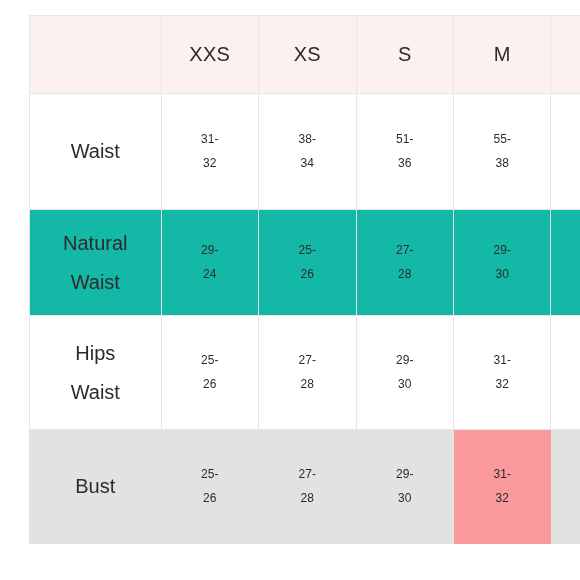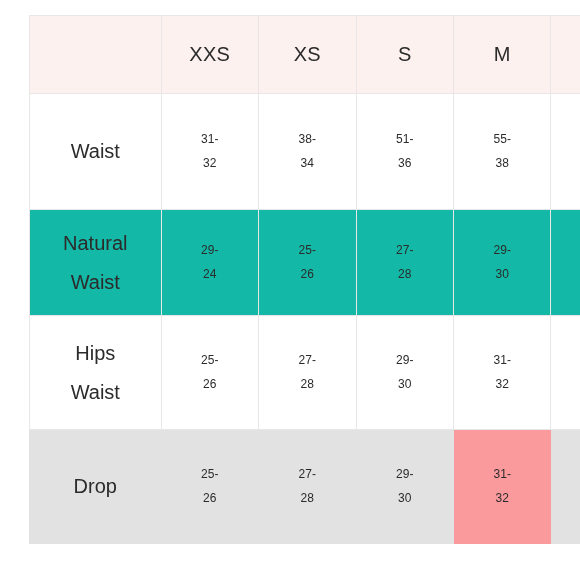--- a/index.html
+++ b/index.html
@@ -185,21 +185,21 @@
           <span class="val-line">32</span>
         </td>
         <td class="value-cell">
           <span class="val-line">33-</span>
           <span class="val-line">35</span>
         </td>
       </tr>
 
       <tr class="row-gray r-hips">
         <td class="row-label">
-          <span class="lbl-line">Drop</span>
+          <span class="lbl-line">Bust</span>
         </td>
         <td class="value-cell">
           <span class="val-line">25-</span>
           <span class="val-line">26</span>
         </td>
         <td class="value-cell">
           <span class="val-line">27-</span>
           <span class="val-line">28</span>
         </td>
         <td class="value-cell">

